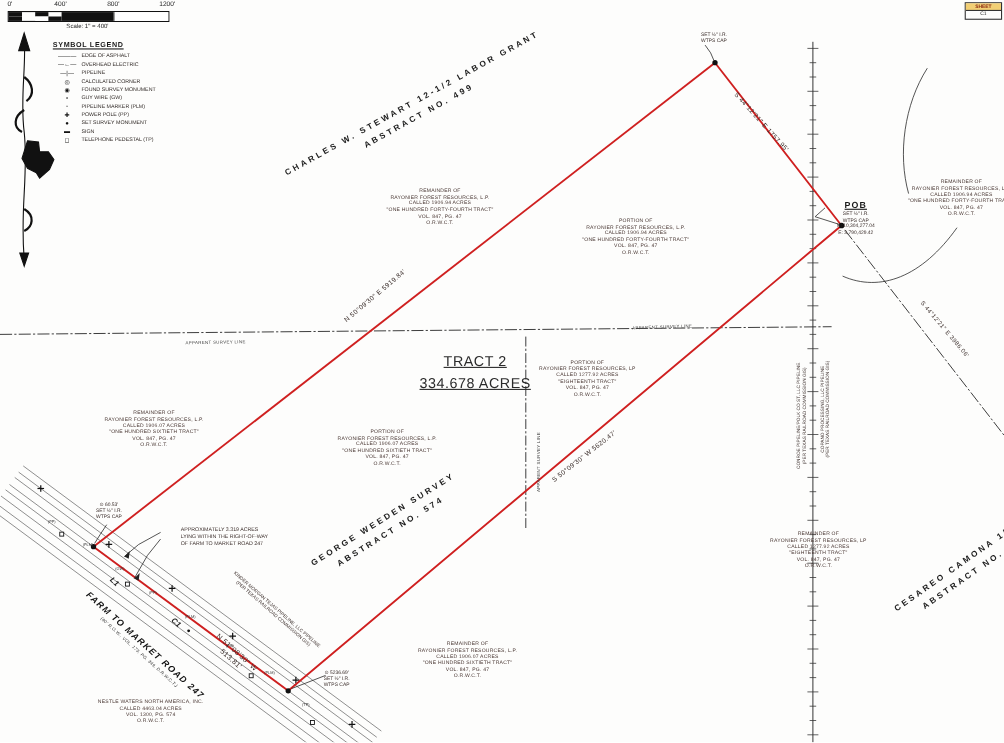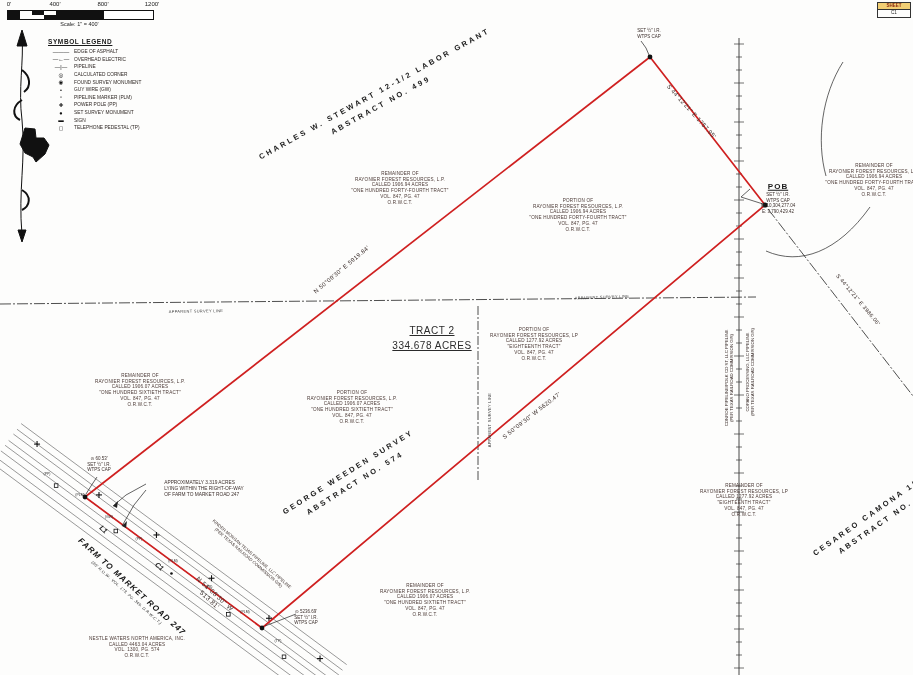--- a/index.html
+++ b/index.html
@@ -26,21 +26,21 @@
   #scale-caption{font-size:5.5px;text-align:center;width:145px;margin-top:1px;color:#222;}
   
   #sheetbox{position:absolute;right:2px;top:2px;width:32px;border:1px solid #333;font-size:4.5px;text-align:center;line-height:1.4;}
   #sheetbox .top{background:#f2cf74;color:#8a2a12;border-bottom:1px solid #333;font-weight:bold;}
   
   #legend{position:absolute;left:48px;top:38px;width:140px;}
   #legend .title{font-size:6.5px;font-weight:bold;text-decoration:underline;letter-spacing:.6px;margin-bottom:3px;color:#1a1a1a;}
   #legend .row{display:flex;align-items:center;height:7.6px;font-size:4.8px;color:#2e2724;}
   #legend .sym{width:26px;text-align:center;font-size:5.5px;color:#111;flex:none;}
   .pob-title{font-size:8px;font-weight:bold;text-decoration:underline;letter-spacing:1px;color:#1a1a1a;margin-top:36px;}
-  .tract{font-size:10px;color:#2b2b2b;text-decoration:underline;letter-spacing:.5px;line-height:1.5;}
+  .tract{font-size:13px;color:#2b2b2b;text-decoration:underline;letter-spacing:.5px;line-height:1.5;}
   .roadname{font-size:8px;font-weight:bold;font-style:italic;letter-spacing:1.2px;color:#111;}
   .roadrow{font-size:4px;font-style:italic;letter-spacing:.3px;color:#333;}
   .lc{font-size:7px;font-style:italic;font-weight:bold;color:#222;}
 </style>
 </head>
 <body>
 
 <div id="stage">
 
   <svg id="deco" width="913" height="675">

